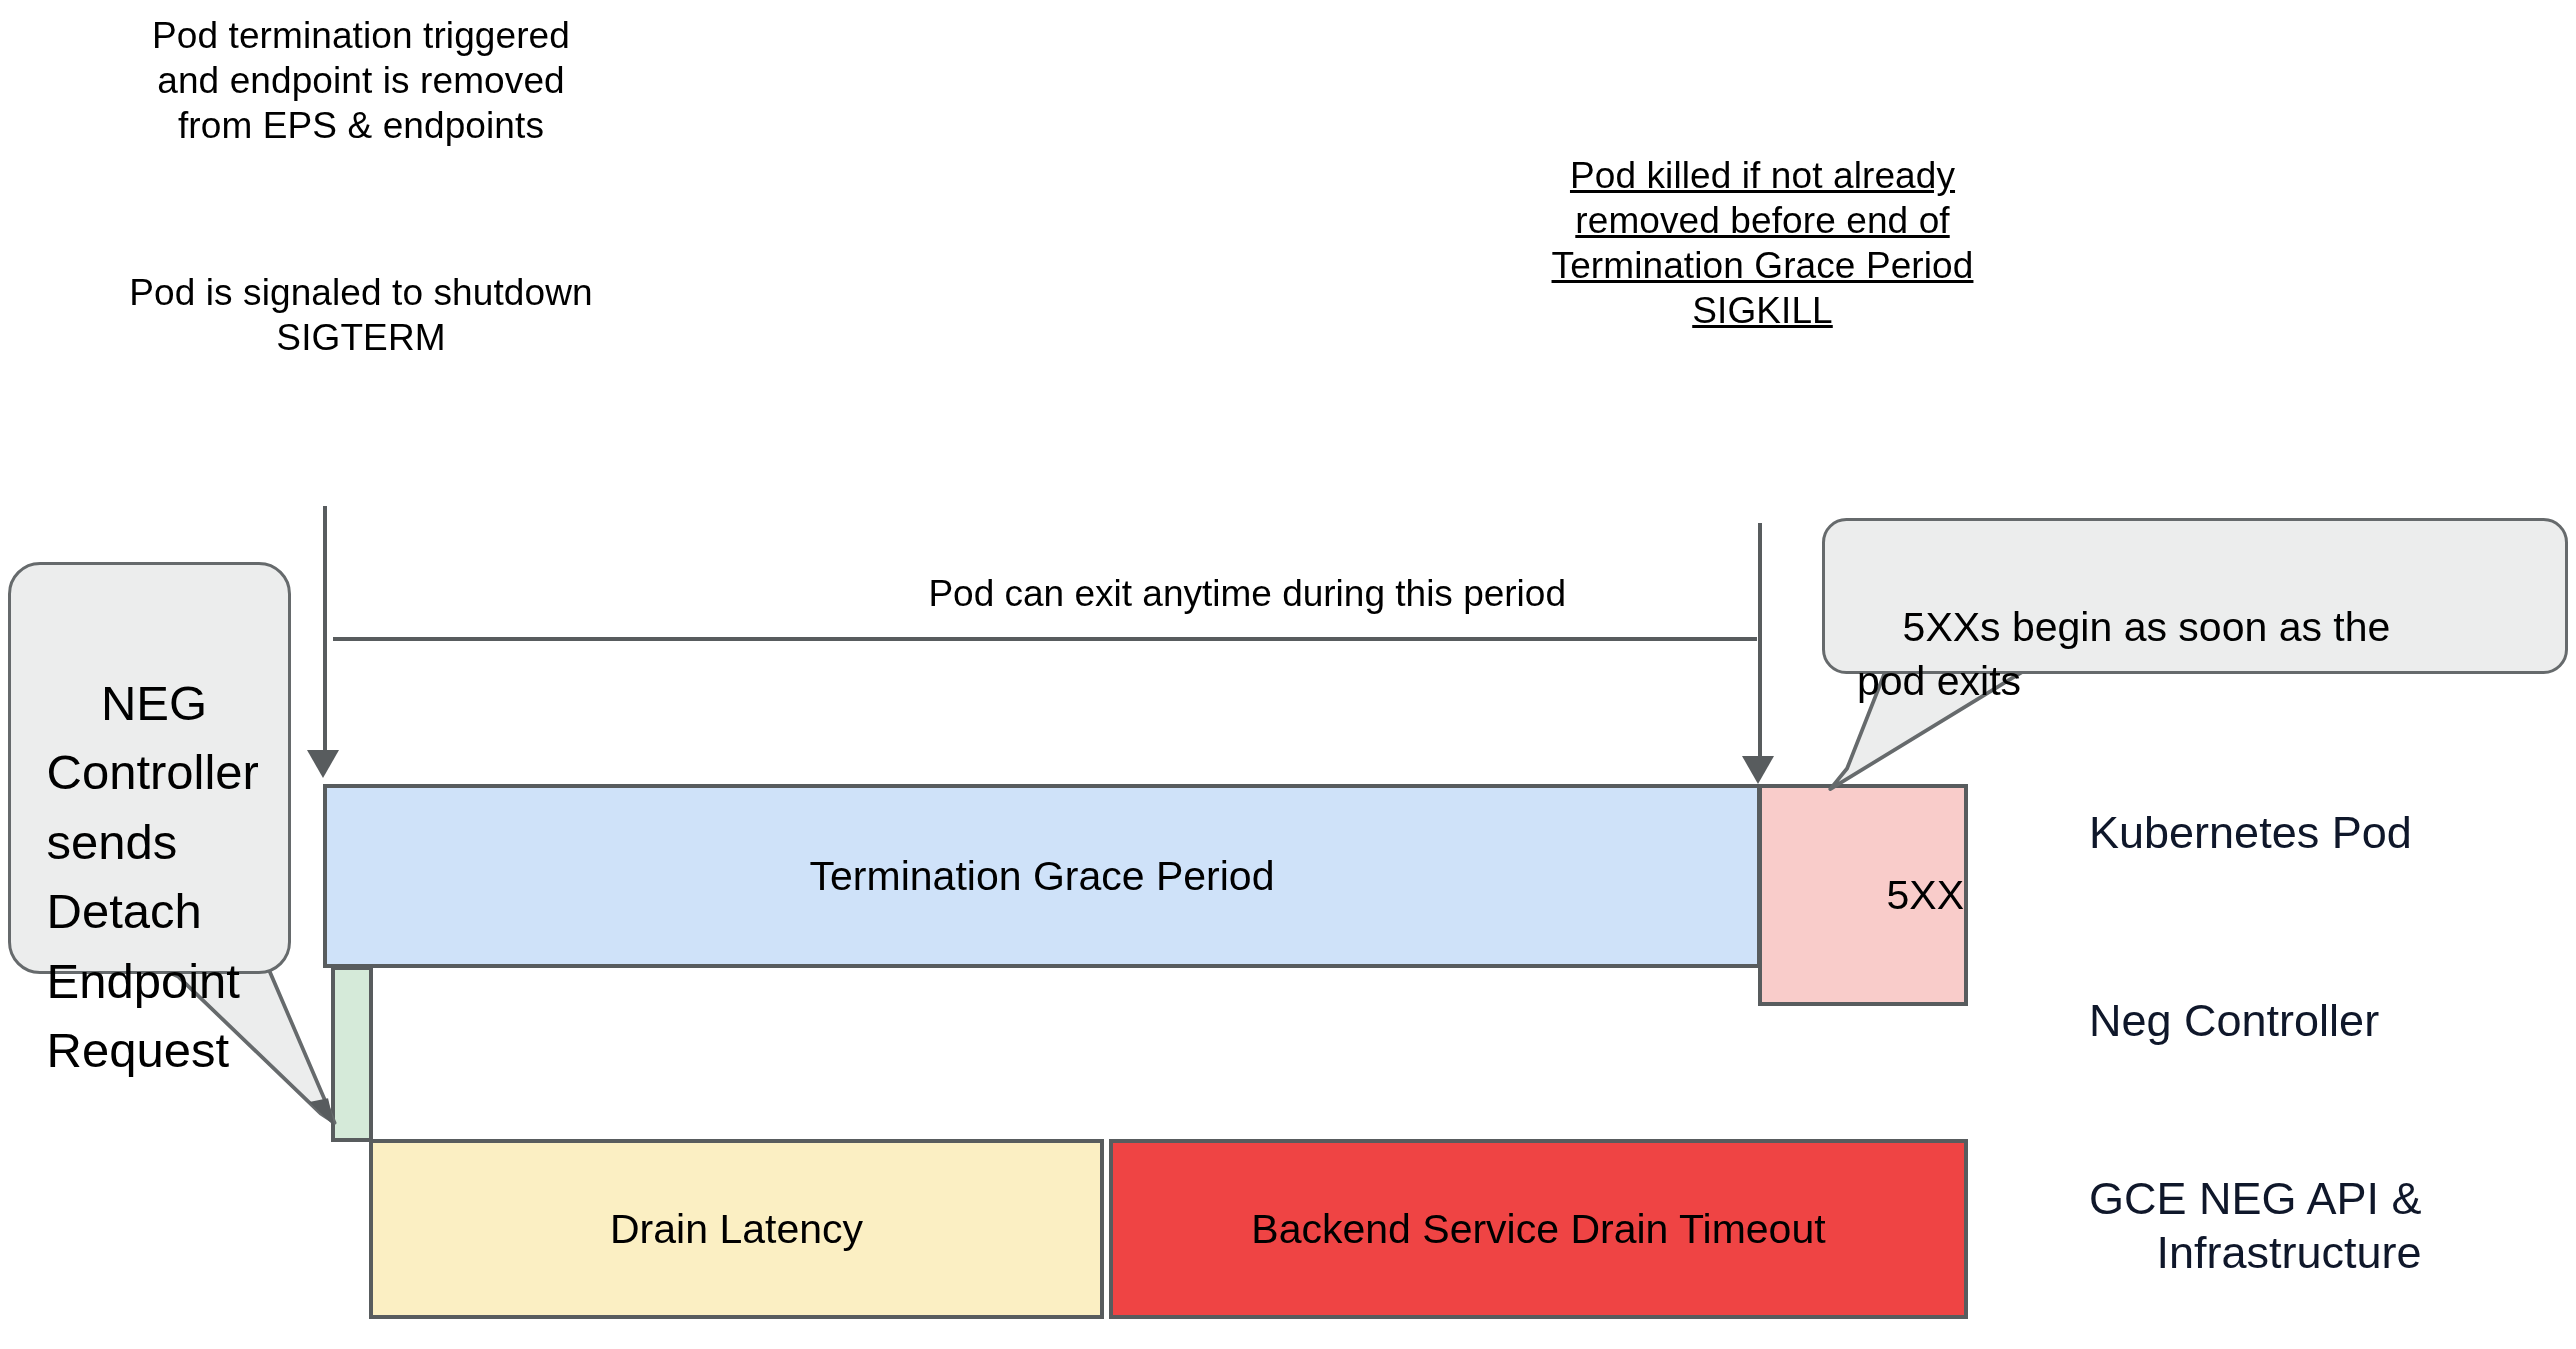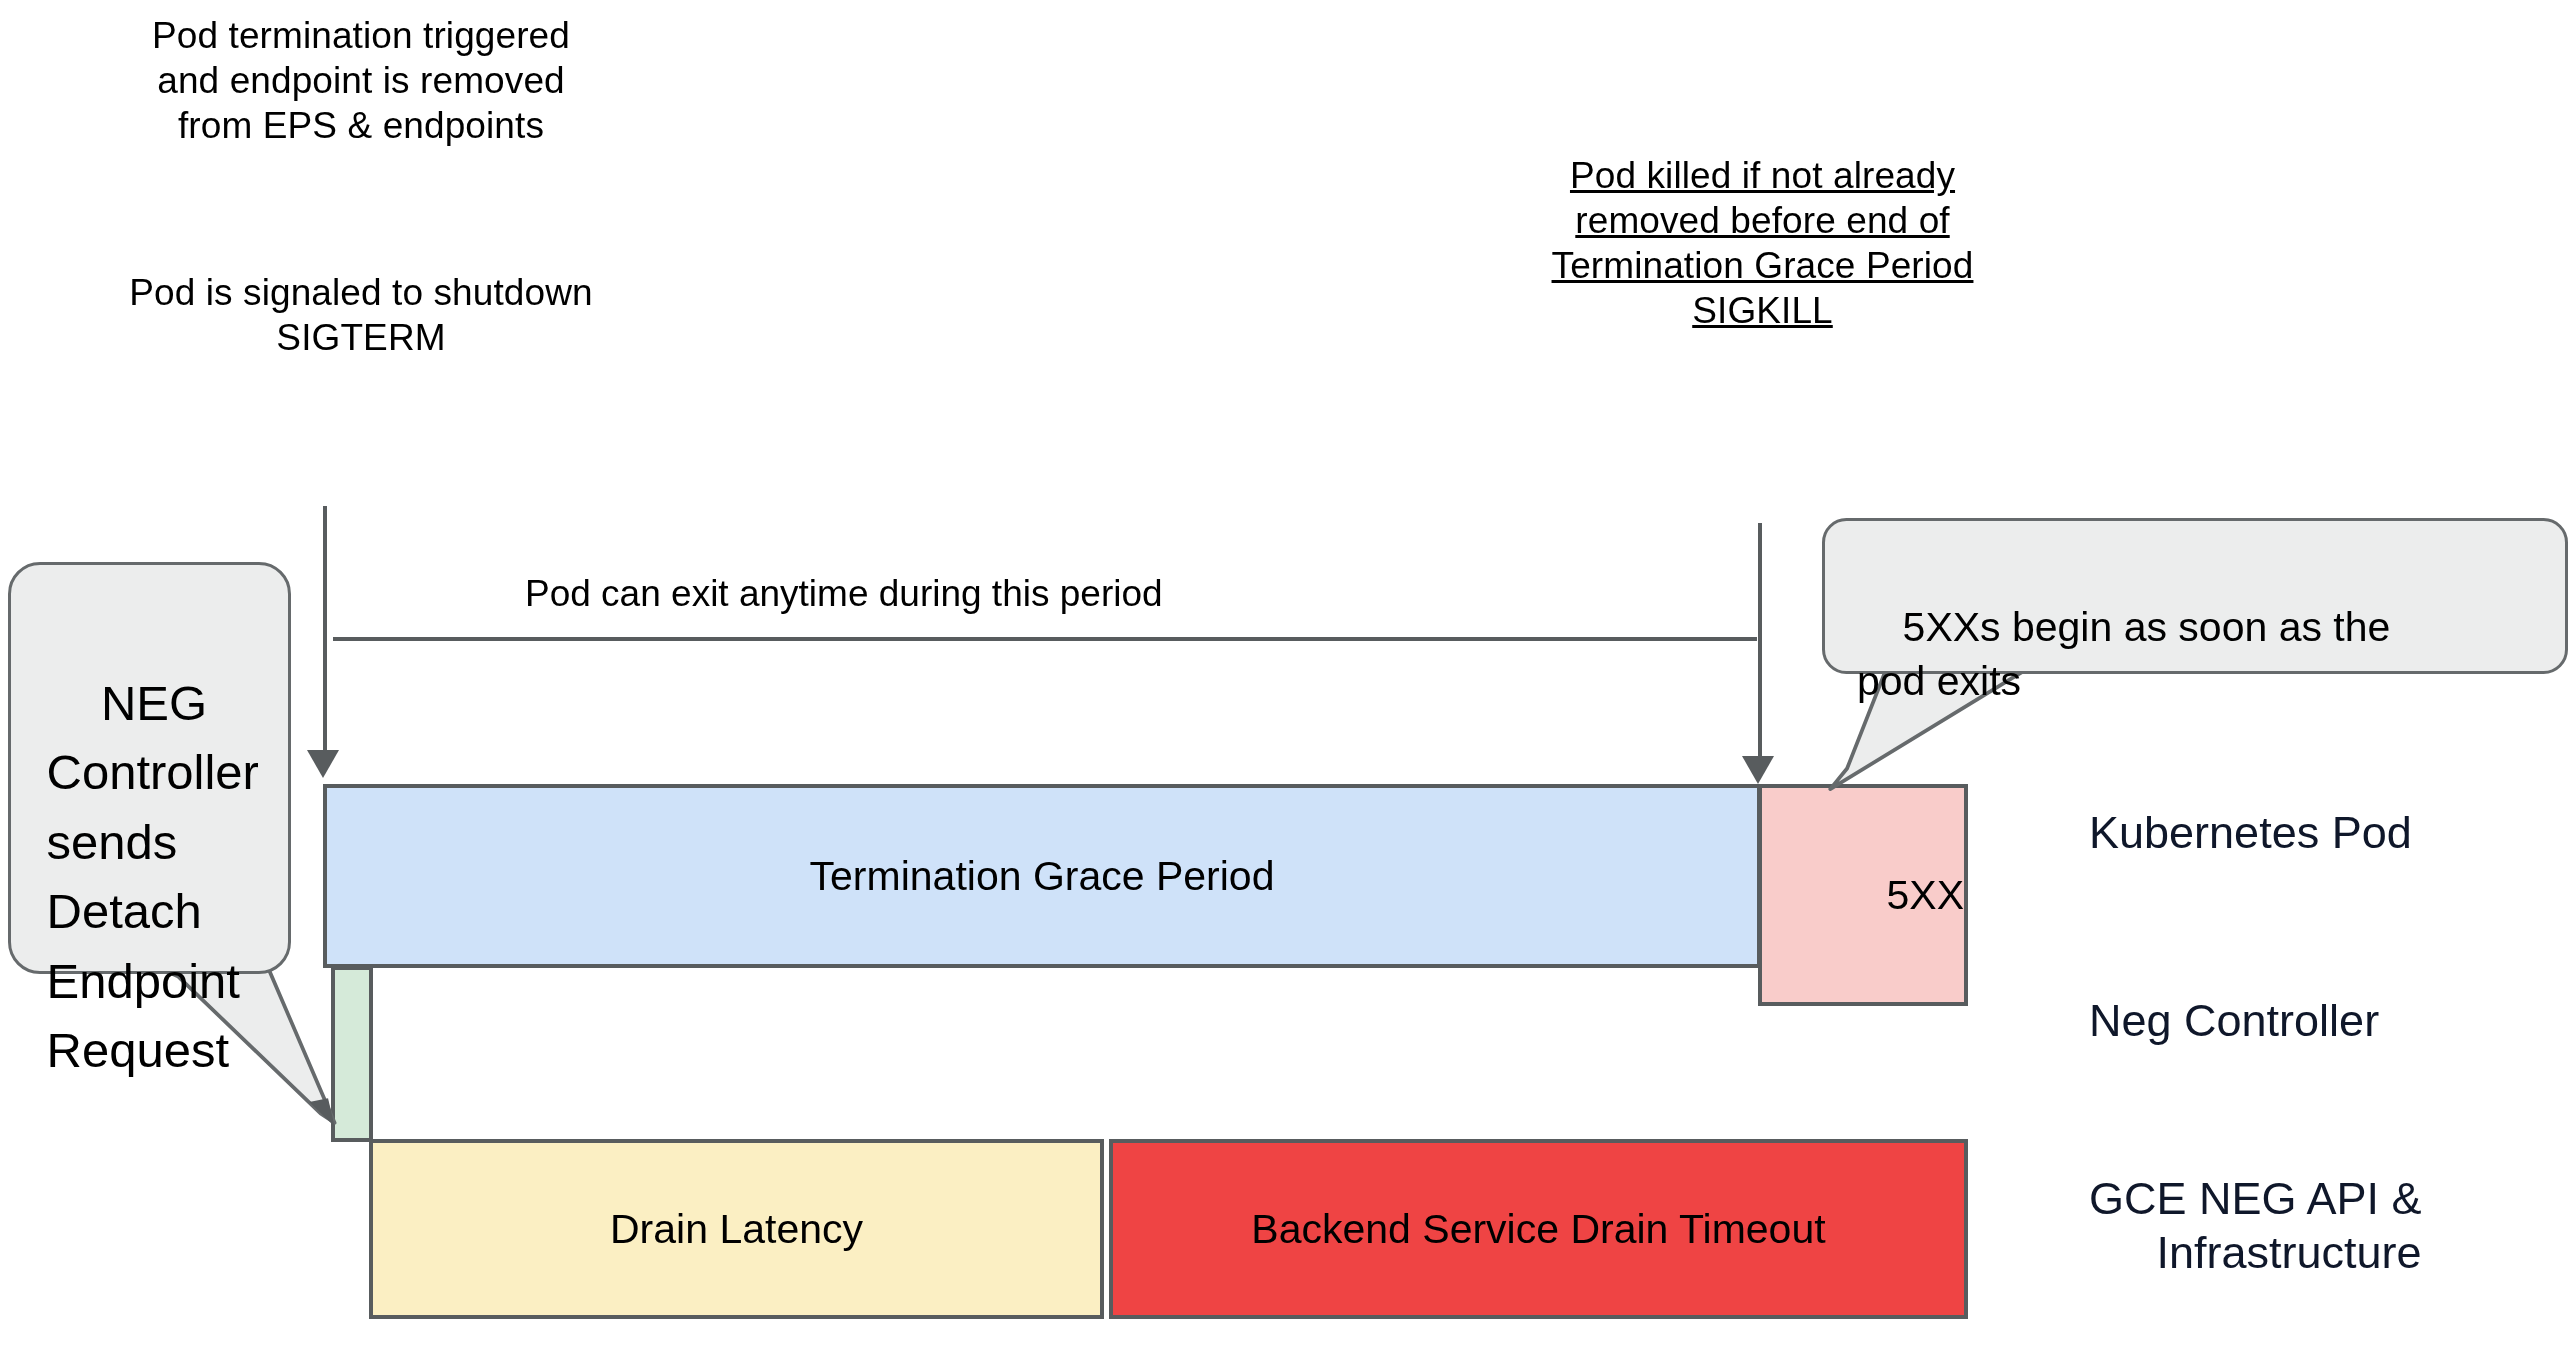--- a/index.html
+++ b/index.html
@@ -52,21 +52,21 @@
   #span-line {
     position: absolute;
     left: 333px; top: 637px;
     width: 1424px; height: 0;
     border-top: 4.7px solid #585c5e;
   }
   #span-label {
     position: absolute;
     left: 525px; top: 573px;
     width: 1041px;
-    text-align: left;
+    text-align: right;
     font-size: 37px;
     color: #000000;
     white-space: nowrap;
   }
 
   
   .bar {
     position: absolute;
     box-sizing: border-box;
     border: 4.7px solid #585c5e;

